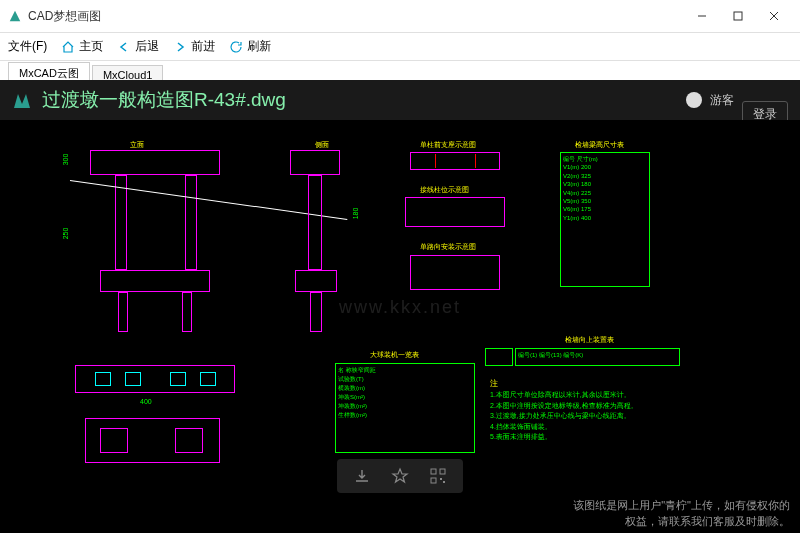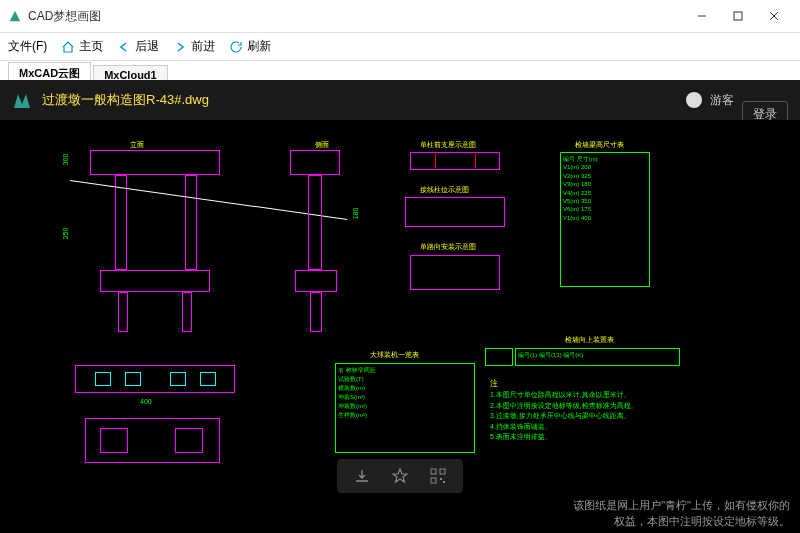--- a/index.html
+++ b/index.html
@@ -7,26 +7,26 @@
 .titlebar { height: 28px; background: #fff; display: flex; align-items: center; padding: 16px 8px; border-bottom: 1px solid #e0e0e0; }
 .titlebar-icon { width: 14px; height: 14px; margin-right: 6px; }
 .titlebar-title { flex: 1; font-size: 12px; color: #333; }
 .window-controls { display: flex; gap: 0; }
 .win-btn { width: 36px; height: 28px; display: flex; align-items: center; justify-content: center; color: #333; }
 .win-btn svg { width: 10px; height: 10px; }
 .menubar { height: 28px; background: #fff; display: flex; align-items: center; padding: 0 8px; gap: 14px; border-bottom: 1px solid #e0e0e0; }
 .menu-item { display: flex; align-items: center; gap: 4px; font-size: 12px; color: #000000; }
 .menu-icon { width: 14px; height: 14px; display: inline-flex; align-items: center; justify-content: center; }
 .tabbar { height: 24px; background: #fff; display: flex; align-items: flex-end; padding: 0 8px; border-bottom: 1px solid #ccc; }
-.tab { padding: 3px 10px; font-size: 11px; border: 1px solid #ccc; border-bottom: none; margin-right: 2px; background: #f5f5f5; font-weight: bold; }
+.tab { padding: 3px 10px; font-size: 11px; border: 1px solid #ccc; border-bottom: none; margin-right: 2px; background: #f5f5f5; }
 .tab.active { background: #fff; border-bottom: 1px solid #fff; margin-bottom: -1px; }
 .viewer { position: absolute; top: 80px; left: 0; right: 0; bottom: 0; background: #000; }
 .viewer-header { height: 40px; background: #1a1a1a; display: flex; align-items: center; padding: 0 12px; color: #fff; }
 .viewer-logo { width: 20px; height: 20px; margin-right: 10px; }
-.viewer-title { flex: 1; font-size: 13px; color: #fde047; }
+.viewer-title { flex: 1; font-size: 19px; color: #86efac; }
 .viewer-user { display: flex; align-items: center; gap: 8px; font-size: 12px; color: #ccc; }
 .avatar { width: 16px; height: 16px; border-radius: 50%; background: #ddd; }
 .login-btn { padding: 4px 10px; border: 1px solid #555; border-radius: 3px; color: #ccc; margin-top: 28px; }
 .layers-btn { position: absolute; top: 50px; left: 10px; width: 28px; height: 28px; background: #2a2a2a; display: flex; align-items: center; justify-content: center; border-radius: 3px; }
 .canvas { position: absolute; top: 40px; left: 0; right: 0; bottom: 0; background: #000; overflow: hidden; }
 .drawing { position: absolute; top: 20px; left: 40px; right: 40px; bottom: 60px; }
 .cad-box { position: absolute; border: 1px solid; font-size: 6px; }
 .cad-text { position: absolute; font-size: 7px; }
 .yellow { color: #ffff00; border-color: #ffff00; }
 .green { color: #00ff00; border-color: #00ff00; }
@@ -200,20 +200,21 @@
 
       <div class="cad-text yellow" style="top:238px;left:450px;font-size:8px">注</div>
       <div class="cad-text green" style="top:250px;left:450px;width:210px;line-height:1.5">
         <div>1.本图尺寸单位除高程以米计,其余以厘米计。</div>
         <div>2.本图中注明按设定地标等级,检查标准为高程。</div>
         <div>3.过渡墩,接力处承压中心线与梁中心线距离。</div>
         <div>4.挡体装饰面铺装。</div>
         <div>5.表面未注明排益。</div>
       </div>
 
+      <div class="watermark">www.kkx.net</div>
     </div>
 
     <div class="bottom-toolbar">
       <div class="tool-btn">
           <svg width="18" height="18" viewBox="0 0 18 18">
             <path fill="none" stroke="#888" stroke-width="1.4" d="M9 3v8m-3-3l3 3 3-3M3 14h12"></path>
           </svg>
         </div>
       <div class="tool-btn">
           <svg width="18" height="18" viewBox="0 0 18 18">
@@ -226,16 +227,16 @@
             <rect x="11" y="2" width="5" height="5" fill="none" stroke="#888"></rect>
             <rect x="2" y="11" width="5" height="5" fill="none" stroke="#888"></rect>
             <rect x="11" y="11" width="2" height="2" fill="#888"></rect>
             <rect x="14" y="14" width="2" height="2" fill="#888"></rect>
           </svg>
         </div>
     </div>
 
     <div class="footer-text">
       <div>该图纸是网上用户"青柠"上传，如有侵权你的</div>
-      <div>权益，本图中注明按设定地标等级。</div>
+      <div>权益，请联系我们客服及时删除。</div>
     </div>
   </div>
 </div>
 
 </body></html>

